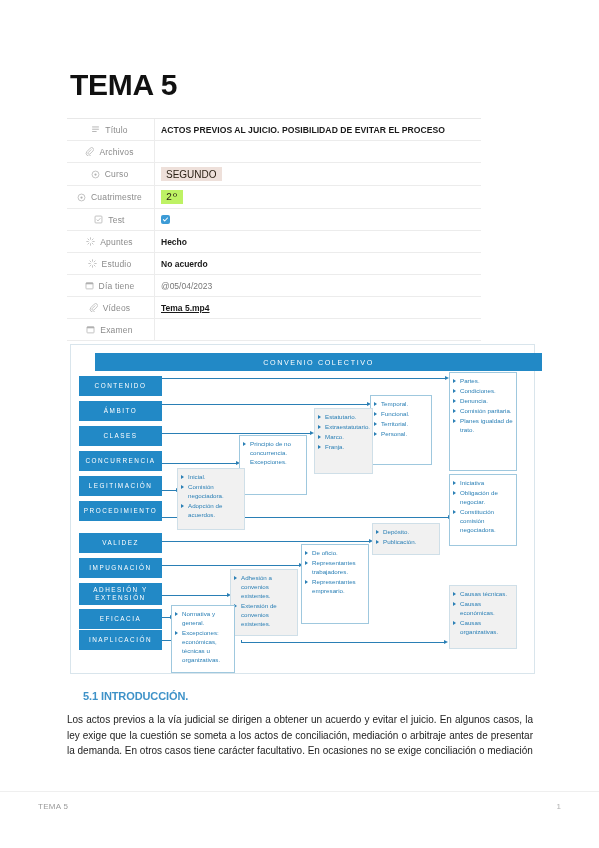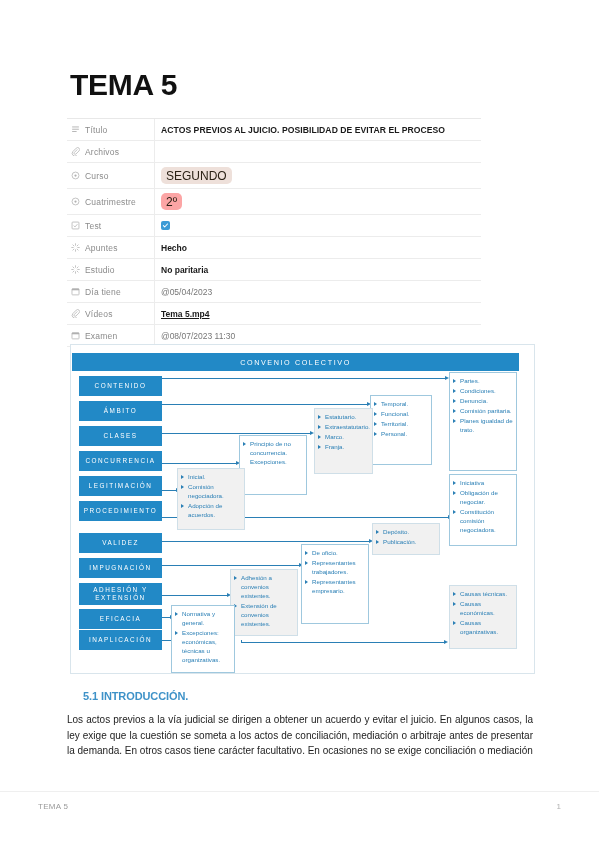--- a/index.html
+++ b/index.html
@@ -21,53 +21,53 @@
     position:absolute;left:67px;top:118px;width:414px;
     border-top:1px solid #e8e8e8;
   }
   .prop-row{
     display:flex;align-items:center;min-height:21px;
     border-bottom:1px solid #ececec;
   }
   .prop-key{
     width:88px;min-width:88px;display:flex;align-items:center;gap:5px;
     padding:4px 6px 4px 4px;box-sizing:border-box;
-    border-right:1px solid #ececec;align-self:stretch;
+    border-right:1px solid #ececec;align-self:stretch;justify-content:center;
   }
   .prop-key .klabel{font-size:8.5px;color:#8b8b8b;white-space:nowrap;letter-spacing:.2px;}
   .prop-val{flex:1;padding:4px 6px;font-size:8.5px;color:#1a1a1a;}
   .prop-val.strong{font-weight:bold;}
   .prop-val.bold-title{font-weight:bold;font-size:8.6px;letter-spacing:.05px;}
   .prop-val.muted{color:#777;}
   .ico{width:9px;height:9px;display:inline-block;position:relative;flex:0 0 auto;}
   .ico svg{display:block;}
 
   .flink{
     color:#1a1a1a;text-decoration:underline;font-weight:bold;margin-right:4px;
     font-size:8.5px;
   }
   .badge{
-    display:inline-block;padding:1.5px 5px;border-radius:5px;
-    font-size:12px;color:#2c2216;
+    display:inline-block;padding:1.5px 5px;border-radius:0;
+    font-size:10px;color:#2c2216;
   }
   .badge.tan{background:#eee0da;}
-  .badge.pink{background:#fca5a5;}
+  .badge.pink{background:#bef264;font-family:Liberation Mono, monospace;}
   .chk{
     width:9px;height:9px;border-radius:2px;background:#3c9bd6;
     display:inline-flex;align-items:center;justify-content:center;
   }
   .chk svg{display:block;}
 
   
   .diagram{
     position:absolute;left:70px;top:344px;width:465px;height:330px;
     border:1px solid #d9e5ec;box-sizing:border-box;background:#fff;
   }
   .dg-header{
-    position:absolute;left:1px;top:8px;width:447px;height:18px;
+    position:absolute;left:24px;top:8px;width:447px;height:18px;
     background:#2289c6;color:#ffffff;font-size:7.2px;letter-spacing:1.6px;
     display:flex;align-items:center;justify-content:center;
   }
   .blue-box{
     position:absolute;background:#2289c6;color:#ffffff;
     font-size:6.4px;letter-spacing:1.5px;
     display:flex;align-items:center;justify-content:center;text-align:center;
     line-height:1.25;box-sizing:border-box;padding:1px 2px;
   }
   .card{
@@ -213,21 +213,21 @@
                 <line x1="9" y1="6" x2="11" y2="6"></line>
                 <line x1="2.5" y1="2.5" x2="3.9" y2="3.9"></line>
                 <line x1="8.1" y1="8.1" x2="9.5" y2="9.5"></line>
                 <line x1="9.5" y1="2.5" x2="8.1" y2="3.9"></line>
                 <line x1="3.9" y1="8.1" x2="2.5" y2="9.5"></line>
               </g>
             </svg>
           </span>
           <span class="klabel">Estudio</span>
         </div>
-        <div class="prop-val strong">No paritaria</div>
+        <div class="prop-val strong">No acuerdo</div>
       </div>
       <div class="prop-row">
         <div class="prop-key">
           <span class="ico">
             <svg xmlns="http://www.w3.org/2000/svg" viewBox="0 0 12 12" width="9" height="9">
               <rect x="1.3" y="2.3" width="9.4" height="8.2" rx="0.8" fill="none" stroke="#b0b0b0" stroke-width="1"></rect>
               <rect x="1.3" y="2.3" width="9.4" height="2.1" fill="#b0b0b0"></rect>
             </svg>
           </span>
           <span class="klabel">Día tiene</span>
@@ -248,21 +248,20 @@
       <div class="prop-row">
         <div class="prop-key">
           <span class="ico">
             <svg xmlns="http://www.w3.org/2000/svg" viewBox="0 0 12 12" width="9" height="9">
               <rect x="1.3" y="2.3" width="9.4" height="8.2" rx="0.8" fill="none" stroke="#b0b0b0" stroke-width="1"></rect>
               <rect x="1.3" y="2.3" width="9.4" height="2.1" fill="#b0b0b0"></rect>
             </svg>
           </span>
           <span class="klabel">Examen</span>
         </div>
-        <div class="prop-val muted">@08/07/2023 11:30</div>
       </div>
     </div>
 
   <div class="diagram">
 
     <div class="dg-header">CONVENIO COLECTIVO</div>
 
     <div class="blue-box" style="left:8px;top:31px;width:83px;height:20px;">CONTENIDO</div>
     <div class="blue-box" style="left:8px;top:56px;width:83px;height:20px;">ÁMBITO</div>
     <div class="blue-box" style="left:8px;top:81px;width:83px;height:20px;">CLASES</div>

